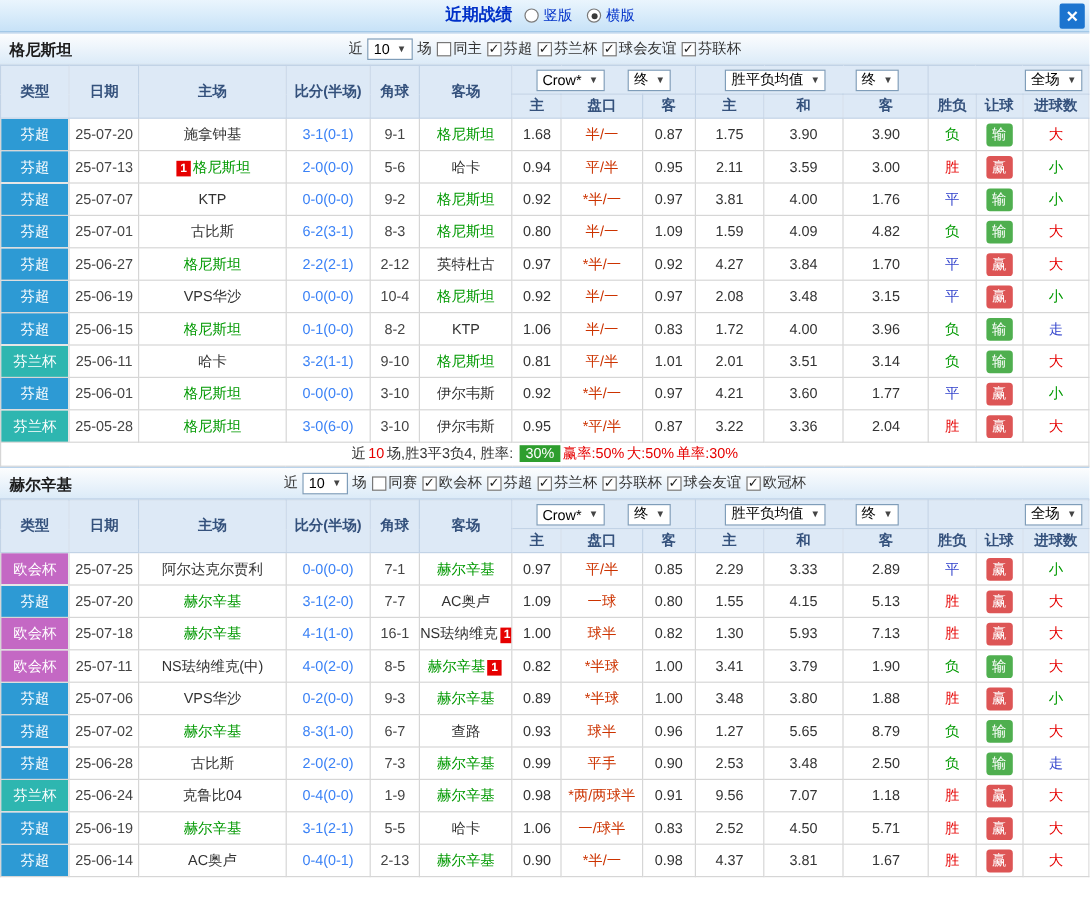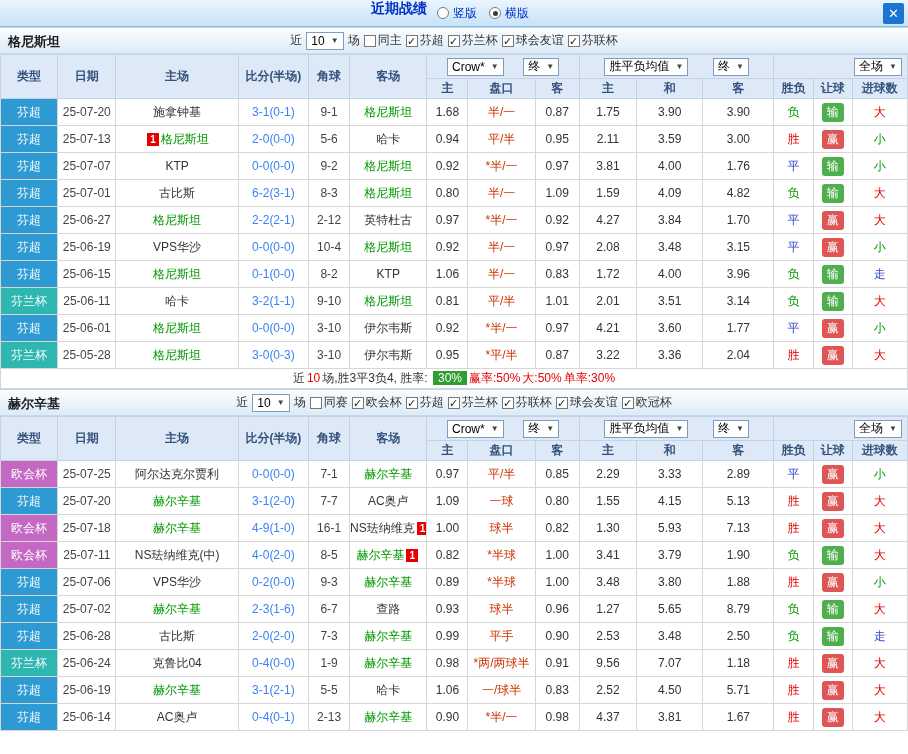--- a/index.html
+++ b/index.html
@@ -3,22 +3,22 @@
 <meta charset="utf-8">
 <style>
   * { box-sizing: border-box; }
   html,body { margin:0; padding:0; }
   body {
     width:908px; height:754px; overflow:hidden; background:#fff;
     font-family:"Liberation Sans","DejaVu Sans",sans-serif; font-size:12px; color:#333;
   }
   
   .topbar{
-    height:27px; display:flex; justify-content:center; position:relative;
-    background:linear-gradient(#eaf5fd,#c7e2f7); border-bottom:1px solid #8fbce2;
+    height:27px; display:flex; align-items:center; justify-content:center; position:relative;
+    background:linear-gradient(#eaf5fd,#c7e2f7); border-bottom:1px solid #8fbce2;font-family:Liberation Serif, serif;
   }
   .topbar-title{ color:#0030c8; font-weight:bold; font-size:14px; margin-right:10px; }
   .radio-group{ display:flex; align-items:center; gap:4px; color:#0030c8; font-size:12px; }
   .radio{ width:12px; height:12px; border-radius:50%; border:1px solid #7a7a7a; background:#fff;
           display:inline-block; position:relative; cursor:pointer; }
   .radio.sel::after{ content:""; position:absolute; left:3px; top:3px; width:5px; height:5px;
           border-radius:50%; background:#3a3a3a; }
   .radio-label{ margin-right:8px; }
   .close-btn{ position:absolute; right:4px; top:3px; width:21px; height:21px; background:#1b74cf;
           color:#fff; display:flex; align-items:center; justify-content:center; font-size:13px;
@@ -333,21 +333,21 @@
             <td class="avg-cell">3.60</td>
             <td class="avg-cell">1.77</td>
             <td class="res-cell" style="color: rgb(51, 68, 204);">平</td>
             <td class="let-cell"><span class="badge" style="background: rgb(221, 85, 85);">赢</span></td>
             <td class="goal-cell" style="color: rgb(0, 153, 0);">小</td>
           </tr>
           <tr class="match-row">
             <td class="type-cell" style="background: rgb(46, 182, 176);">芬兰杯</td>
             <td class="date-cell">25-05-28</td>
             <td class="team-cell"><span class="tname green">格尼斯坦</span></td>
-            <td class="score-cell">3-0(0-3)</td>
+            <td class="score-cell">3-0(6-0)</td>
             <td class="corner-cell">3-10</td>
             <td class="team-cell"><span class="tname">伊尔韦斯</span></td>
             <td class="odd-cell">0.95</td>
             <td class="handicap-cell">*平/半</td>
             <td class="odd-cell">0.87</td>
             <td class="avg-cell">3.22</td>
             <td class="avg-cell">3.36</td>
             <td class="avg-cell">2.04</td>
             <td class="res-cell" style="color: rgb(230, 0, 0);">胜</td>
             <td class="let-cell"><span class="badge" style="background: rgb(221, 85, 85);">赢</span></td>
@@ -502,21 +502,21 @@
             <td class="avg-cell">4.15</td>
             <td class="avg-cell">5.13</td>
             <td class="res-cell" style="color: rgb(230, 0, 0);">胜</td>
             <td class="let-cell"><span class="badge" style="background: rgb(221, 85, 85);">赢</span></td>
             <td class="goal-cell" style="color: rgb(230, 0, 0);">大</td>
           </tr>
           <tr class="match-row">
             <td class="type-cell" style="background: rgb(196, 104, 196);">欧会杯</td>
             <td class="date-cell">25-07-18</td>
             <td class="team-cell"><span class="tname green">赫尔辛基</span></td>
-            <td class="score-cell">4-9(1-0)</td>
+            <td class="score-cell">4-1(1-0)</td>
             <td class="corner-cell">16-1</td>
             <td class="team-cell"><span class="tname">NS珐纳维克</span><span class="card">1</span></td>
             <td class="odd-cell">1.00</td>
             <td class="handicap-cell">球半</td>
             <td class="odd-cell">0.82</td>
             <td class="avg-cell">1.30</td>
             <td class="avg-cell">5.93</td>
             <td class="avg-cell">7.13</td>
             <td class="res-cell" style="color: rgb(230, 0, 0);">胜</td>
             <td class="let-cell"><span class="badge" style="background: rgb(221, 85, 85);">赢</span></td>
@@ -553,21 +553,21 @@
             <td class="avg-cell">3.80</td>
             <td class="avg-cell">1.88</td>
             <td class="res-cell" style="color: rgb(230, 0, 0);">胜</td>
             <td class="let-cell"><span class="badge" style="background: rgb(221, 85, 85);">赢</span></td>
             <td class="goal-cell" style="color: rgb(0, 153, 0);">小</td>
           </tr>
           <tr class="match-row">
             <td class="type-cell" style="background: rgb(45, 154, 212);">芬超</td>
             <td class="date-cell">25-07-02</td>
             <td class="team-cell"><span class="tname green">赫尔辛基</span></td>
-            <td class="score-cell">2-3(1-6)</td>
+            <td class="score-cell">8-3(1-0)</td>
             <td class="corner-cell">6-7</td>
             <td class="team-cell"><span class="tname">查路</span></td>
             <td class="odd-cell">0.93</td>
             <td class="handicap-cell">球半</td>
             <td class="odd-cell">0.96</td>
             <td class="avg-cell">1.27</td>
             <td class="avg-cell">5.65</td>
             <td class="avg-cell">8.79</td>
             <td class="res-cell" style="color: rgb(0, 153, 0);">负</td>
             <td class="let-cell"><span class="badge" style="background: rgb(79, 175, 79);">输</span></td>

